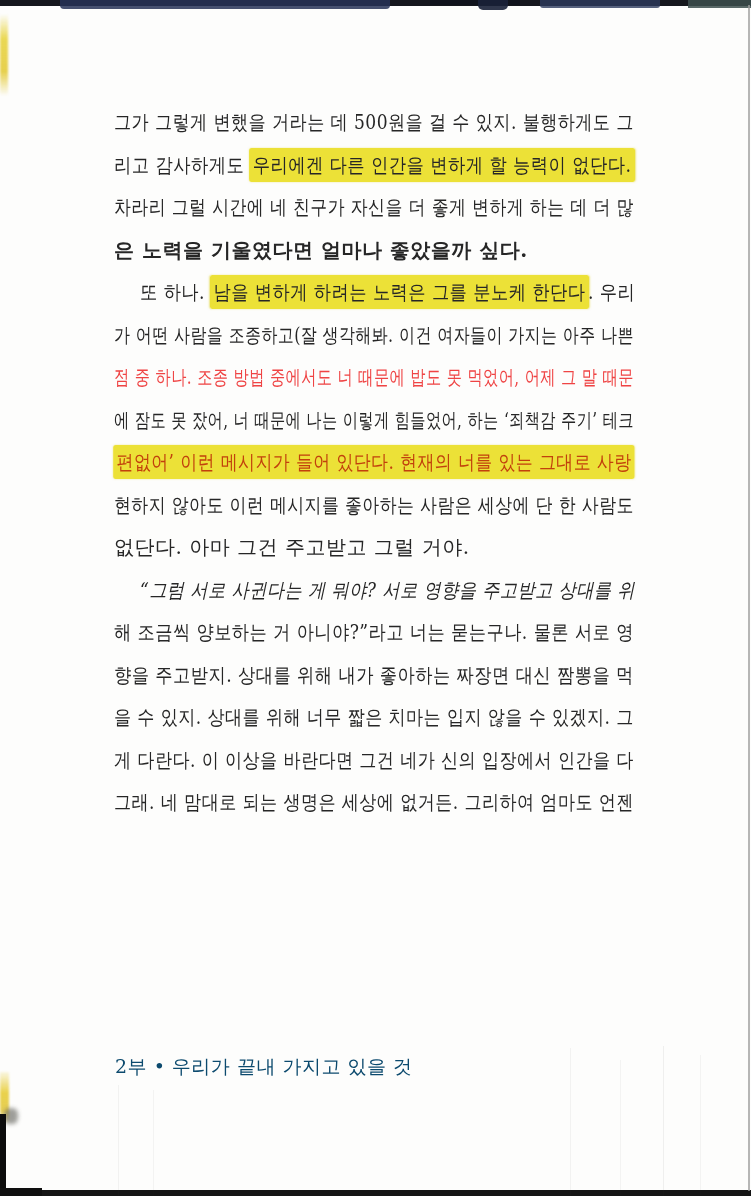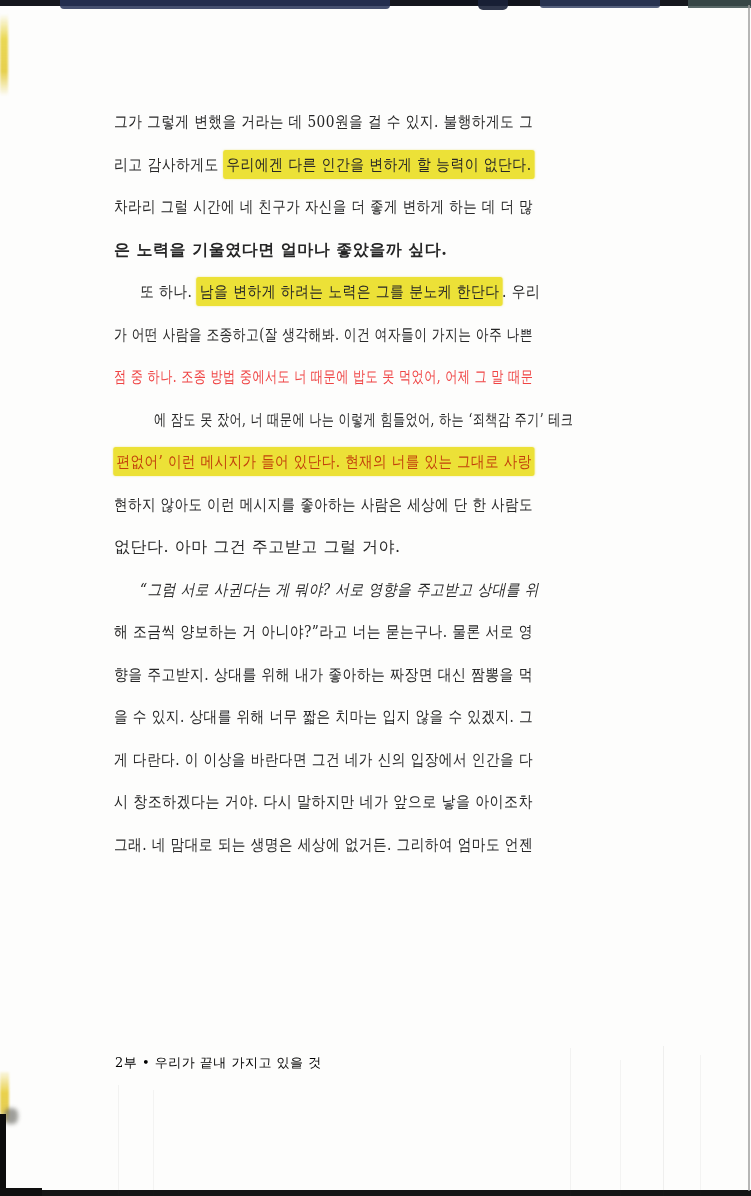--- a/index.html
+++ b/index.html
@@ -10,37 +10,37 @@
     overflow:hidden;
     font-family:"DejaVu Serif","Liberation Serif",serif;
   }
   
   .text-block {
     position:absolute; left:114px; top:101px; width:545px;
   }
   .line {
     height:42.5px; line-height:42.5px;
     white-space:nowrap;
-    font-size:16px;
+    font-size:20px;
     color:#262626;
     letter-spacing:0.5px;
   }
   .line-inner {
     display:inline-block;
     transform-origin:0 50%;
   }
   .hl {
     padding:5px 4px;
     margin:0 -1px;
     border-radius:3px;
     box-shadow:0 0 2px rgba(222,208,40,0.55);
   }
   .footer {
     position:absolute; left:115px; top:1054px;
-    font-size:13px; color:#000000; letter-spacing:0.5px;
+    font-size:19px; color:#0c4a6e; letter-spacing:0.5px;
     white-space:nowrap;
   }
   
   .abs { position:absolute; }
   .top-bar-base   { left:0; top:0; width:751px; height:6px; background:#15171d; }
   .top-bar-seg1   { left:60px; top:0; width:330px; height:9px; background:#273257; opacity:.85; border-radius:0 0 4px 4px; }
   .top-bar-seg2   { left:430px; top:0; width:90px; height:5px; background:#10131c; }
   .top-bar-seg3   { left:540px; top:0; width:120px; height:8px; background:#2d3b5e; opacity:.8; border-radius:0 0 3px 3px; }
   .top-bar-seg4   { left:688px; top:0; width:63px; height:8px; background:#3d4f4e; opacity:.85; }
   .top-bar-notch  { left:478px; top:0; width:30px; height:10px; background:#1a2138; border-radius:0 0 5px 5px; opacity:.9; }
@@ -93,27 +93,26 @@
   <div class="abs streak s6"></div>
 
   <div class="text-block" id="text-block">
       <div class="line" style="color: rgb(38, 38, 38);"><span class="line-inner" style="transform: scaleX(0.856224);"><span>그가 그렇게 변했을 거라는 데 500원을 걸 수 있지. 불행하게도 그</span></span></div>
       <div class="line" style="color: rgb(38, 38, 38);"><span class="line-inner" style="transform: scaleX(0.865638);"><span>리고 감사하게도 </span><span class="hl" style="background-color: rgb(236, 225, 55);">우리에겐 다른 인간을 변하게 할 능력이 없단다.</span></span></div>
       <div class="line" style="color: rgb(38, 38, 38);"><span class="line-inner" style="transform: scaleX(0.844818);"><span>차라리 그럴 시간에 네 친구가 자신을 더 좋게 변하게 하는 데 더 많</span></span></div>
       <div class="line" style="color: rgb(38, 38, 38); font-weight: bold;"><span class="line-inner"><span>은 노력을 기울였다면 얼마나 좋았을까 싶다.</span></span></div>
       <div class="line" style="color: rgb(38, 38, 38);"><span class="line-inner" style="margin-left: 26px; transform: scaleX(0.863628);"><span>또 하나. </span><span class="hl" style="background-color: rgb(236, 225, 55);">남을 변하게 하려는 노력은 그를 분노케 한단다</span><span>. 우리</span></span></div>
       <div class="line" style="color: rgb(38, 38, 38);"><span class="line-inner" style="transform: scaleX(0.79859);"><span>가 어떤 사람을 조종하고(잘 생각해봐. 이건 여자들이 가지는 아주 나쁜</span></span></div>
       <div class="line" style="color: #ef4444; text-align: center;"><span class="line-inner" style="transform: scaleX(0.76031);"><span>점 중 하나. 조종 방법 중에서도 너 때문에 밥도 못 먹었어, 어제 그 말 때문</span></span></div>
-      <div class="line" style="color: rgb(38, 38, 38); margin-left: 40px;"><span class="line-inner" style="transform: scaleX(0.76031);"><span>에 잠도 못 잤어, 너 때문에 나는 이렇게 힘들었어, 하는 ‘죄책감 주기’ 테크</span></span></div>
+      <div class="line" style="color: rgb(38, 38, 38);"><span class="line-inner" style="transform: scaleX(0.76031);"><span>에 잠도 못 잤어, 너 때문에 나는 이렇게 힘들었어, 하는 ‘죄책감 주기’ 테크</span></span></div>
       <div class="line" style="color: #c2410c;"><span class="line-inner" style="transform: scaleX(0.846355);"><span class="hl" style="background-color: rgb(236, 225, 55);">편없어’ 이런 메시지가 들어 있단다. 현재의 너를 있는 그대로 사랑</span></span></div>
       <div class="line" style="color: rgb(38, 38, 38);"><span class="line-inner" style="transform: scaleX(0.844859);"><span>현하지 않아도 이런 메시지를 좋아하는 사람은 세상에 단 한 사람도</span></span></div>
       <div class="line" style="color: rgb(38, 38, 38);"><span class="line-inner"><span>없단다. 아마 그건 주고받고 그럴 거야.</span></span></div>
       <div class="line" style="color: rgb(38, 38, 38); font-style: italic;"><span class="line-inner" style="margin-left: 26px; transform: scaleX(0.859872);"><span>“그럼 서로 사귄다는 게 뭐야? 서로 영향을 주고받고 상대를 위</span></span></div>
       <div class="line" style="color: rgb(38, 38, 38);"><span class="line-inner" style="transform: scaleX(0.862001);"><span>해 조금씩 양보하는 거 아니야?”라고 너는 묻는구나. 물론 서로 영</span></span></div>
       <div class="line" style="color: rgb(38, 38, 38);"><span class="line-inner" style="transform: scaleX(0.864029);"><span>향을 주고받지. 상대를 위해 내가 좋아하는 짜장면 대신 짬뽕을 먹</span></span></div>
       <div class="line" style="color: rgb(38, 38, 38);"><span class="line-inner" style="transform: scaleX(0.854274);"><span>을 수 있지. 상대를 위해 너무 짧은 치마는 입지 않을 수 있겠지. 그</span></span></div>
       <div class="line" style="color: rgb(38, 38, 38);"><span class="line-inner" style="transform: scaleX(0.854316);"><span>게 다란다. 이 이상을 바란다면 그건 네가 신의 입장에서 인간을 다</span></span></div>
-      <div class="line" style="color: rgb(38, 38, 38);"><span class="line-inner" style="transform: scaleX(0.873988);"><span>시 창조하겠다는 거야. 다시 말하지만 네가 앞으로 낳을 아이조차</span></span></div>
       <div class="line" style="color: rgb(38, 38, 38);"><span class="line-inner" style="transform: scaleX(0.854316);"><span>그래. 네 맘대로 되는 생명은 세상에 없거든. 그리하여 엄마도 언젠</span></span></div>
     </div>
 
   <div class="footer">2부 • 우리가 끝내 가지고 있을 것</div>
 </div>
 
 </body></html>

